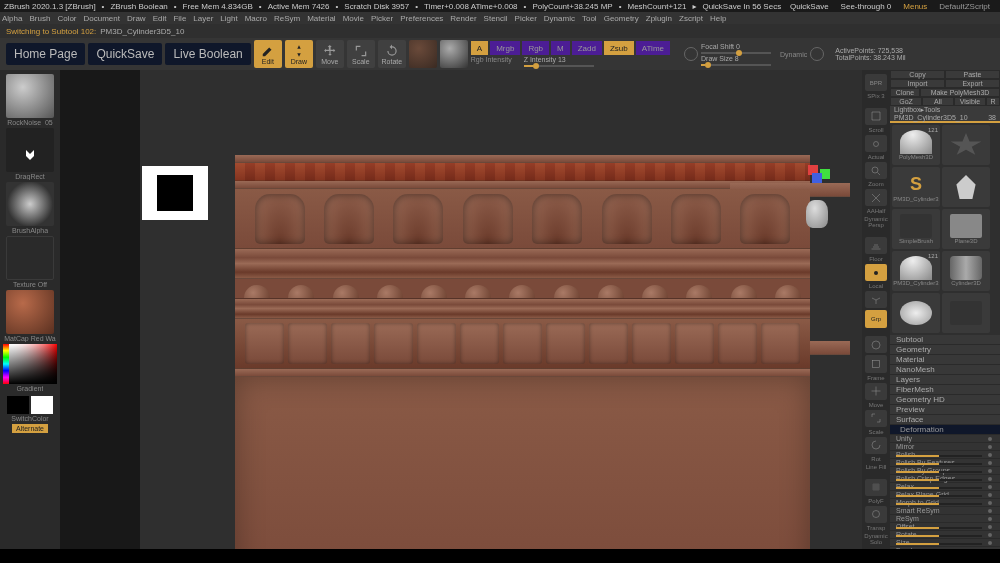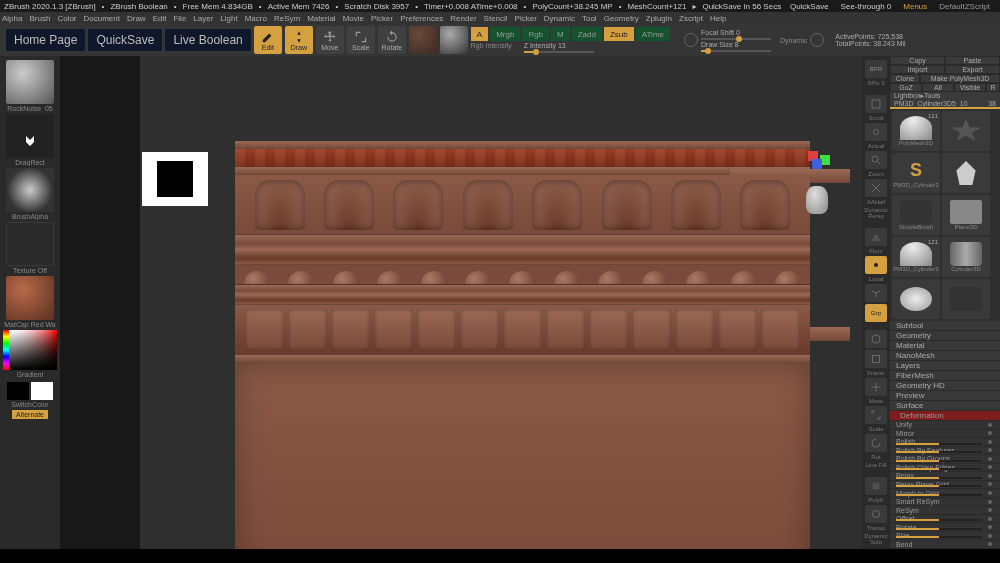--- a/index.html
+++ b/index.html
@@ -19,21 +19,21 @@
 .switchbar .orange { color: #d4a040; }
 .switchbar .subtool { color: #aaa; margin-left: 4px; }
 
 .controlbar { height: 32px; background: #353535; display: flex; align-items: center; padding: 0 6px; gap: 3px; }
 .ctrl-btn { height: 22px; padding: 0 8px; background: #0f172a; color: #bbb; font-size: 12px; display: flex; align-items: center; border-radius: 2px; }
 .icon-btn { width: 28px; height: 28px; background: #404040; display: flex; align-items: center; justify-content: center; flex-direction: column; font-size: 7px; color: #aaa; border-radius: 2px; }
 .icon-btn.orange { background: #d4a040; color: #222; }
 .icon-btn svg { width: 14px; height: 14px; }
 .sphere-thumb { width: 28px; height: 28px; border-radius: 2px; background: radial-gradient(circle at 35% 30%, #6a4a3a, #3a2a22); }
 .sphere-thumb.grey { background: radial-gradient(circle at 35% 30%, #aaa, #333); }
-.mode-btn { height: 14px; padding: 0 6px; background: #14532d; color: #999; font-size: 8px; display: flex; align-items: center; }
+.mode-btn { height: 14px; padding: 0 6px; background: #4c1d95; color: #999; font-size: 8px; display: flex; align-items: center; }
 .mode-btn.orange { background: #d4a040; color: #222; }
 .mode-label { font-size: 7px; color: #888; }
 .slider-block { display: flex; flex-direction: column; font-size: 7px; color: #aaa; min-width: 70px; }
 .slider-track { height: 2px; background: #555; position: relative; margin-top: 2px; }
 .slider-track .fill { height: 100%; background: #d4a040; width: 50%; }
 .slider-track .knob { width: 6px; height: 6px; background: #d4a040; border-radius: 50%; position: absolute; top: -2px; left: 50%; }
 .stat-block { display: flex; flex-direction: column; font-size: 7px; color: #aaa; margin-left: 8px; }
 .toggle-circ { width: 14px; height: 14px; border: 1px solid #666; border-radius: 50%; }
 
 .body-row { flex: 1; display: flex; min-height: 0; }
@@ -95,21 +95,21 @@
 .right-panel { width: 110px; background: #2f2f2f; display: flex; flex-direction: column; overflow: hidden; }
 .rp-row { height: 12px; display: flex; font-size: 7px; }
 .rp-btn { flex: 1; background: #3a3a3a; color: #aaa; display: flex; align-items: center; justify-content: center; border: 1px solid #2a2a2a; }
 .rp-header { height: 12px; background: #3a3a3a; color: #aaa; font-size: 7px; display: flex; align-items: center; padding: 0 4px; }
 .rp-header.orange-bar { border-bottom: 2px solid #d4a040; }
 .rp-tools { display: flex; flex-wrap: wrap; padding: 2px; gap: 2px; }
 .rp-tool { width: 48px; height: 40px; background: #3a3a3a; display: flex; flex-direction: column; align-items: center; justify-content: center; font-size: 6px; color: #888; border-radius: 2px; position:relative; }
 .rp-tool .thumb { width: 32px; height: 24px; border-radius: 2px; }
 .rp-tool .count { position:absolute; top:2px; right:2px; font-size:6px; color:#aaa; }
 .rp-section { height: 13px; background: #383838; color: #aaa; font-size: 8px; display: flex; align-items: center; padding: 0 6px; border-bottom: 1px solid #2a2a2a; }
-.rp-section.sub { background: #7f1d1d; color: #999; padding-left: 10px; }
+.rp-section.sub { background: #0f172a; color: #999; padding-left: 10px; }
 .rp-slider-row { height: 13px; background: #333; display: flex; align-items: center; padding: 0 6px; font-size: 7px; color: #999; position: relative; border-bottom: 1px solid #2a2a2a; }
 .rp-slider-row .track { position: absolute; bottom: 1px; left: 6px; right: 18px; height: 2px; background: #222; }
 .rp-slider-row .fill { height: 100%; background: #d4a040; width: 50%; }
 .rp-slider-row .dot { position:absolute; right:8px; width:4px; height:4px; background:#666; border-radius:50%; }
 
 .bottom-black { height: 14px; background: #000; }
 </style>
 </head>
 <body>
 
@@ -161,20 +161,24 @@
     <span>Stencil</span>
     <span>Picker</span>
     <span>Dynamic</span>
     <span>Tool</span>
     <span>Geometry</span>
     <span>Zplugin</span>
     <span>Zscript</span>
     <span>Help</span>
   </div>
 
+  <div class="switchbar">
+    <span class="orange">Switching to Subtool 102:</span>
+    <span class="subtool">PM3D_Cylinder3D5_10</span>
+  </div>
 
   <div class="controlbar">
     <div class="ctrl-btn">Home Page</div>
     <div class="ctrl-btn">QuickSave</div>
     <div class="ctrl-btn">Live Boolean</div>
     <div class="icon-btn orange">
         <svg viewBox="0 0 24 24">
           <path fill="#222" d="M3 17v4h4l11-11-4-4L3 17z"></path>
         </svg>
         <span>Edit</span>

